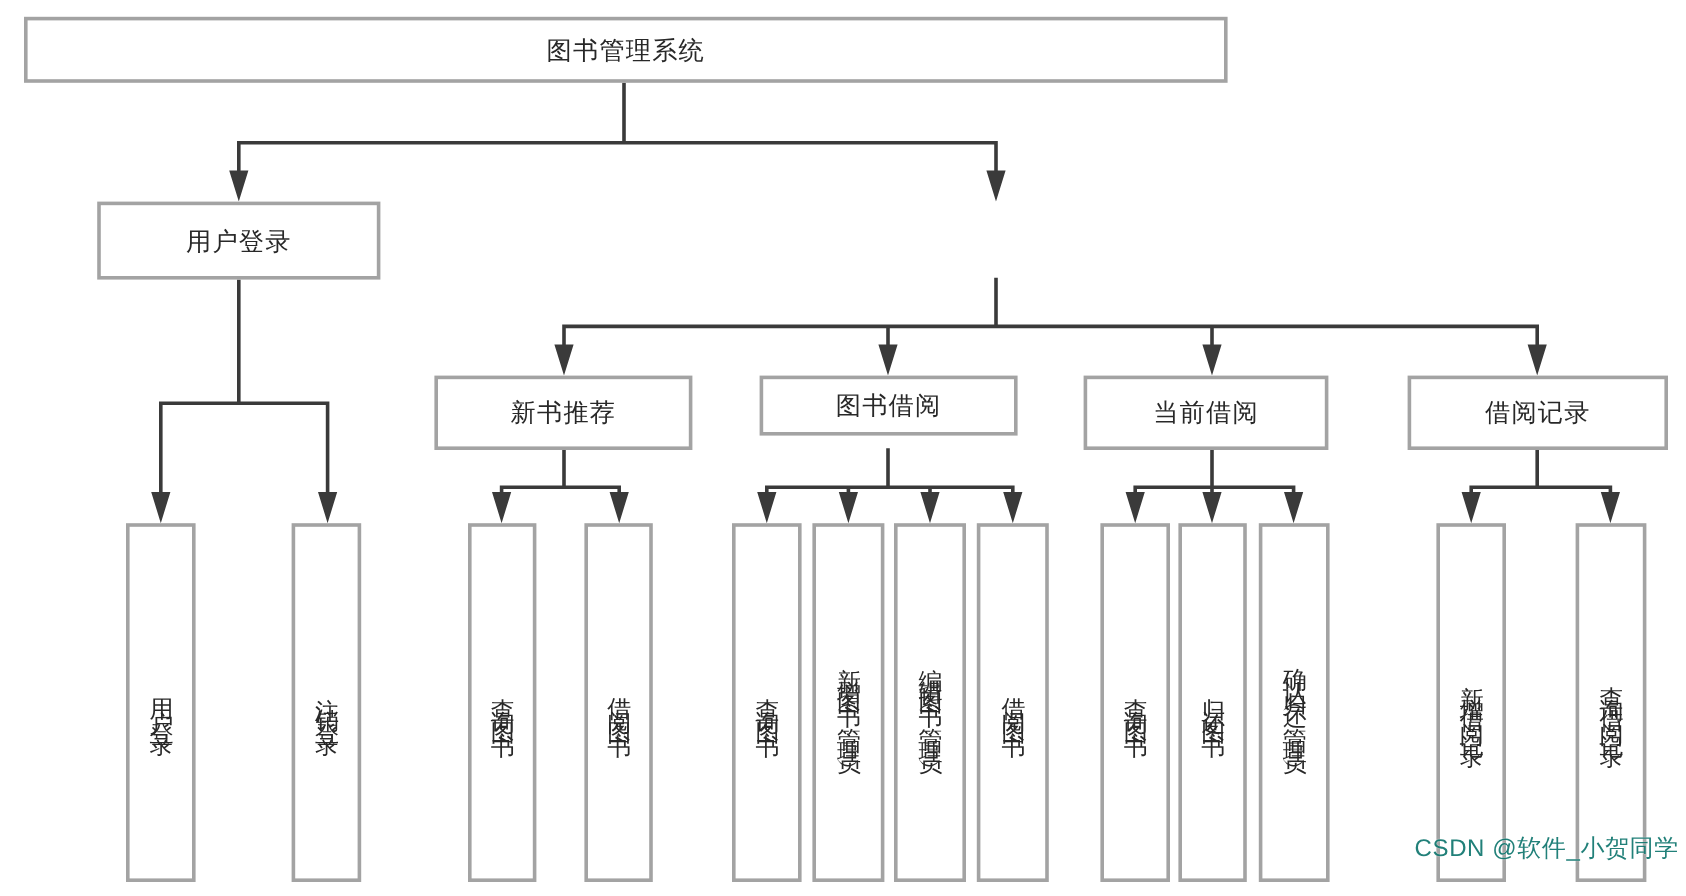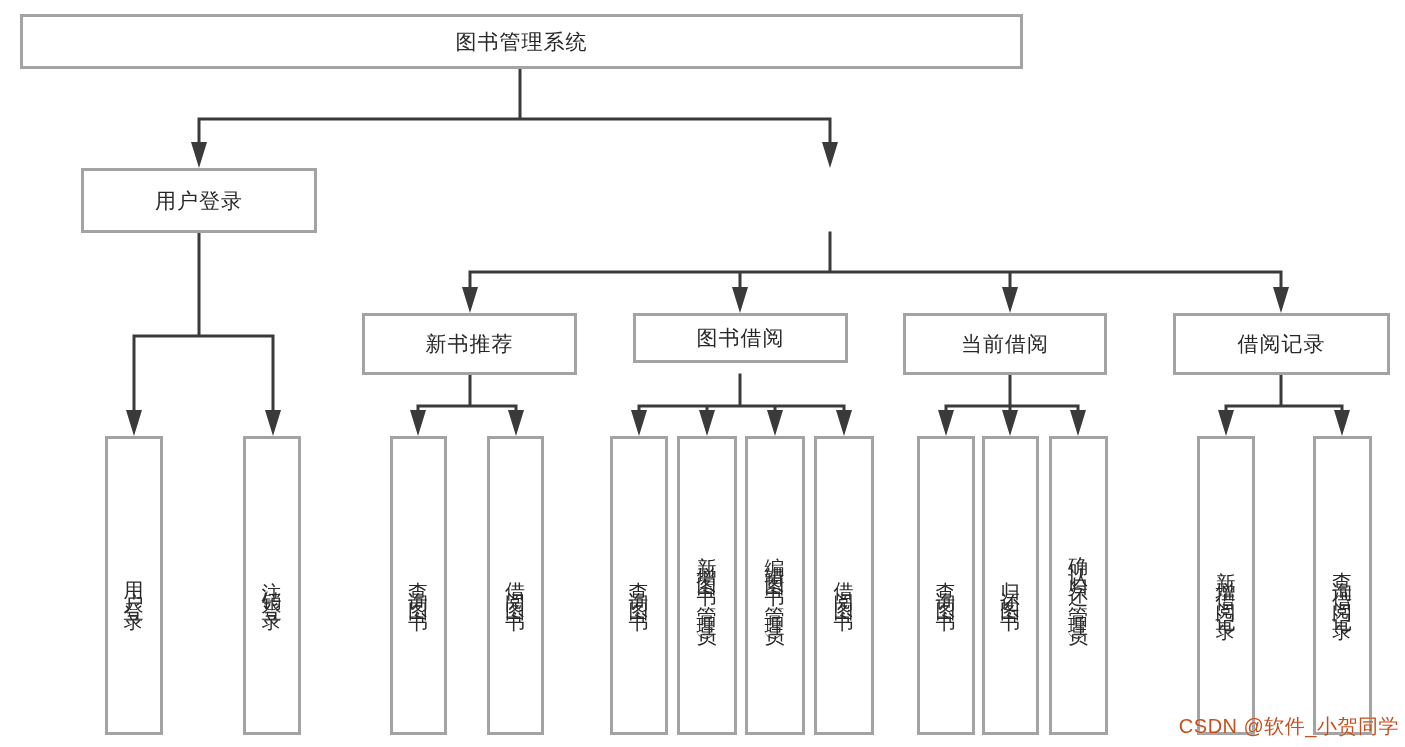--- a/index.html
+++ b/index.html
@@ -40,25 +40,25 @@
   .leaf .v-label {
     writing-mode: vertical-rl;
     text-orientation: mixed;
     font-size: 20px;
     line-height: 1;
     letter-spacing: 10px;
     color: #282828;
   }
   .watermark {
     position: absolute;
-    top: 713px;
+    top: 693px;
     right: 6px;
     font-size: 20px;
     letter-spacing: 0.5px;
-    color: #c2410c;
+    color: #0f766e;
     opacity: 0.92;
     z-index: 5;
     white-space: nowrap;
     text-shadow: 0 0 1px #ffffff;
   }
 </style>
 </head>
 <body>
 
 <div class="stage">

